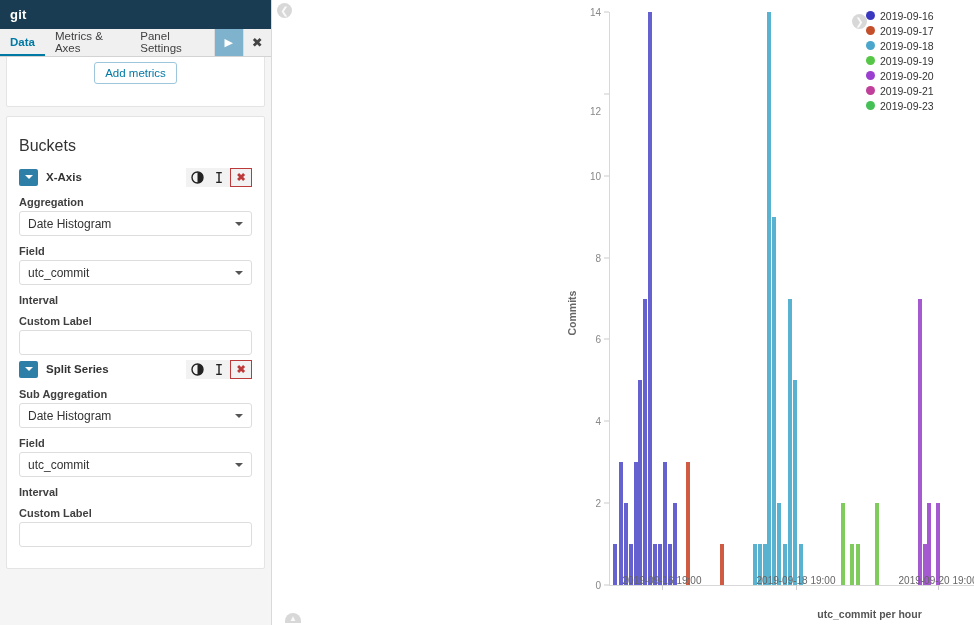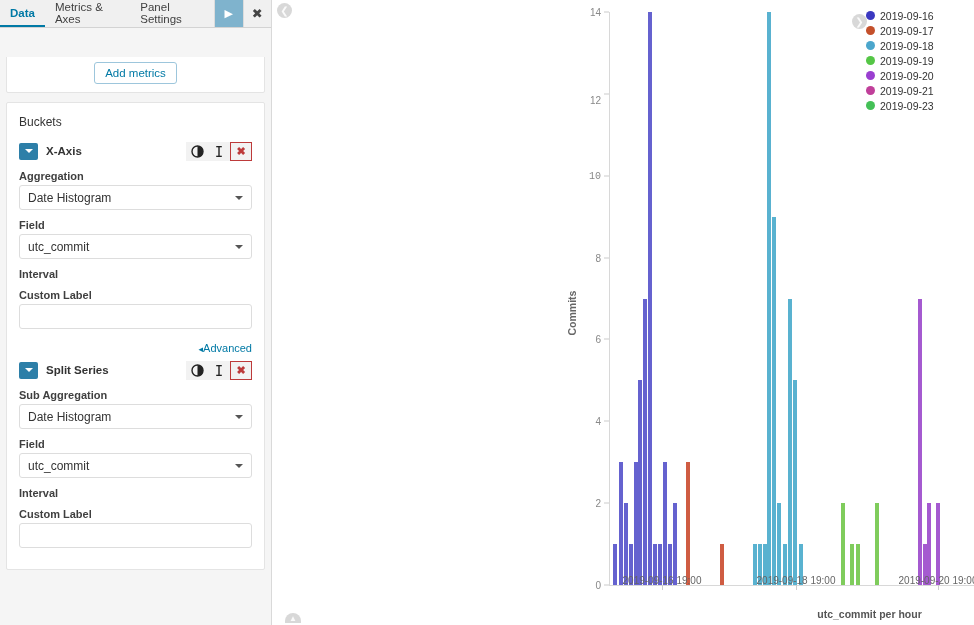--- a/index.html
+++ b/index.html
@@ -74,21 +74,21 @@
     border: 1px solid #9dc6dc;
     background: #ffffff;
     color: #0079a5;
     border-radius: 3px;
     font-size: 11.5px;
     padding: 4px 10px;
     cursor: pointer;
     font-family: "Liberation Sans", sans-serif;
   }
   #buckets-card { padding: 10px 12px 12px; margin-top: 9px; }
-  .section-title { font-size: 12px; color: #333; margin: 2px 0 12px; font-weight: normal; }
+  .section-title { font-size: 16px; color: #333; margin: 10px 0 12px; font-weight: normal; }
 
   .bucket-head {
     display: flex; align-items: center;
     margin-bottom: 6px;
     height: 20px;
   }
   .caret-btn {
     width: 19px; height: 17px;
     background: #2d7fa8;
     border-radius: 2px;
@@ -250,20 +250,23 @@
   }
   #plot-inner { position: absolute; inset: 0; }
 </style>
 </head>
 <body>
 
 <div id="app">
 
   <div id="editor">
 
+    <div id="editor-header">
+      <span>git</span>
+    </div>
 
     <div id="tabbar">
       <div class="tab active">
         <span>Data</span>
       </div>
       <div class="tab">
         <span>Metrics &amp; Axes</span>
       </div>
       <div class="tab">
         <span>Panel Settings</span>
@@ -272,21 +275,21 @@
       <div class="tb-btn apply">
         <span>▶</span>
       </div>
       <div class="tb-btn close">
         <span>✖</span>
       </div>
     </div>
 
     <div id="editor-body">
 
-      <div class="card" style="margin-top:-2px;padding-top:4px;padding-bottom:2px;">
+      <div class="card" style="margin-top:-2px;padding-top:4px;padding-bottom:16px;">
         <div class="add-metrics-wrap">
           <button class="btn-outline">Add metrics</button>
         </div>
       </div>
 
       <div class="card" id="buckets-card">
         <div class="section-title">Buckets</div>
 
         <div>
           <div class="bucket-head">
@@ -320,23 +323,20 @@
           <div class="select-box">
             <span>utc_commit</span>
             <span class="caret-dn"></span>
           </div>
 
           <div class="field-label">Interval</div>
 
           <div class="field-label">Custom Label</div>
           <input class="text-box" type="text" value="" style="">
 
-          <div class="advanced-row">
-            <span class="advanced-link">Advanced</span>
-          </div>
         </div>
 
         <div style="margin-top:4px;">
           <div class="bucket-head">
             <div class="caret-btn"></div>
             <div class="bucket-title">Split Series</div>
             <div class="bucket-actions">
               <div class="act circle-icon">
                 <svg width="13" height="13" viewBox="0 0 13 13" aria-hidden="true">
                   <circle cx="6.5" cy="6.5" r="5.5" fill="none" stroke="#222" stroke-width="1.4"></circle>
@@ -423,23 +423,23 @@
           <div class="ytick" style="top: 573px;">0</div>
           <div class="ytick-mark" style="top: 573px;"></div>
           <div class="ytick" style="top: 491.143px;">2</div>
           <div class="ytick-mark" style="top: 491.143px;"></div>
           <div class="ytick" style="top: 409.286px;">4</div>
           <div class="ytick-mark" style="top: 409.286px;"></div>
           <div class="ytick" style="top: 327.429px;">6</div>
           <div class="ytick-mark" style="top: 327.429px;"></div>
           <div class="ytick" style="top: 245.571px;">8</div>
           <div class="ytick-mark" style="top: 245.571px;"></div>
-          <div class="ytick" style="top: 163.714px; font-family: Liberation Mono, monospace;">10</div>
+          <div class="ytick" style="top: 163.714px;">10</div>
           <div class="ytick-mark" style="top: 163.714px;"></div>
-          <div class="ytick" style="top: 88px;">12</div>
+          <div class="ytick" style="top: 99px;">12</div>
           <div class="ytick-mark" style="top: 81.8571px;"></div>
           <div class="ytick" style="top: 0px;">14</div>
           <div class="ytick-mark" style="top: 0px;"></div>
         </div>
       <div id="axis-line-y"></div>
       <div id="axis-line-x"></div>
       <div id="plot">
         <div id="plot-inner">
             <div class="bar" title="2019-09-16: 1" style="left: 4px; height: 40.9286px; background: rgb(101, 98, 207);"></div>
             <div class="bar" title="2019-09-16: 3" style="left: 10px; height: 122.786px; background: rgb(101, 98, 207);"></div>

